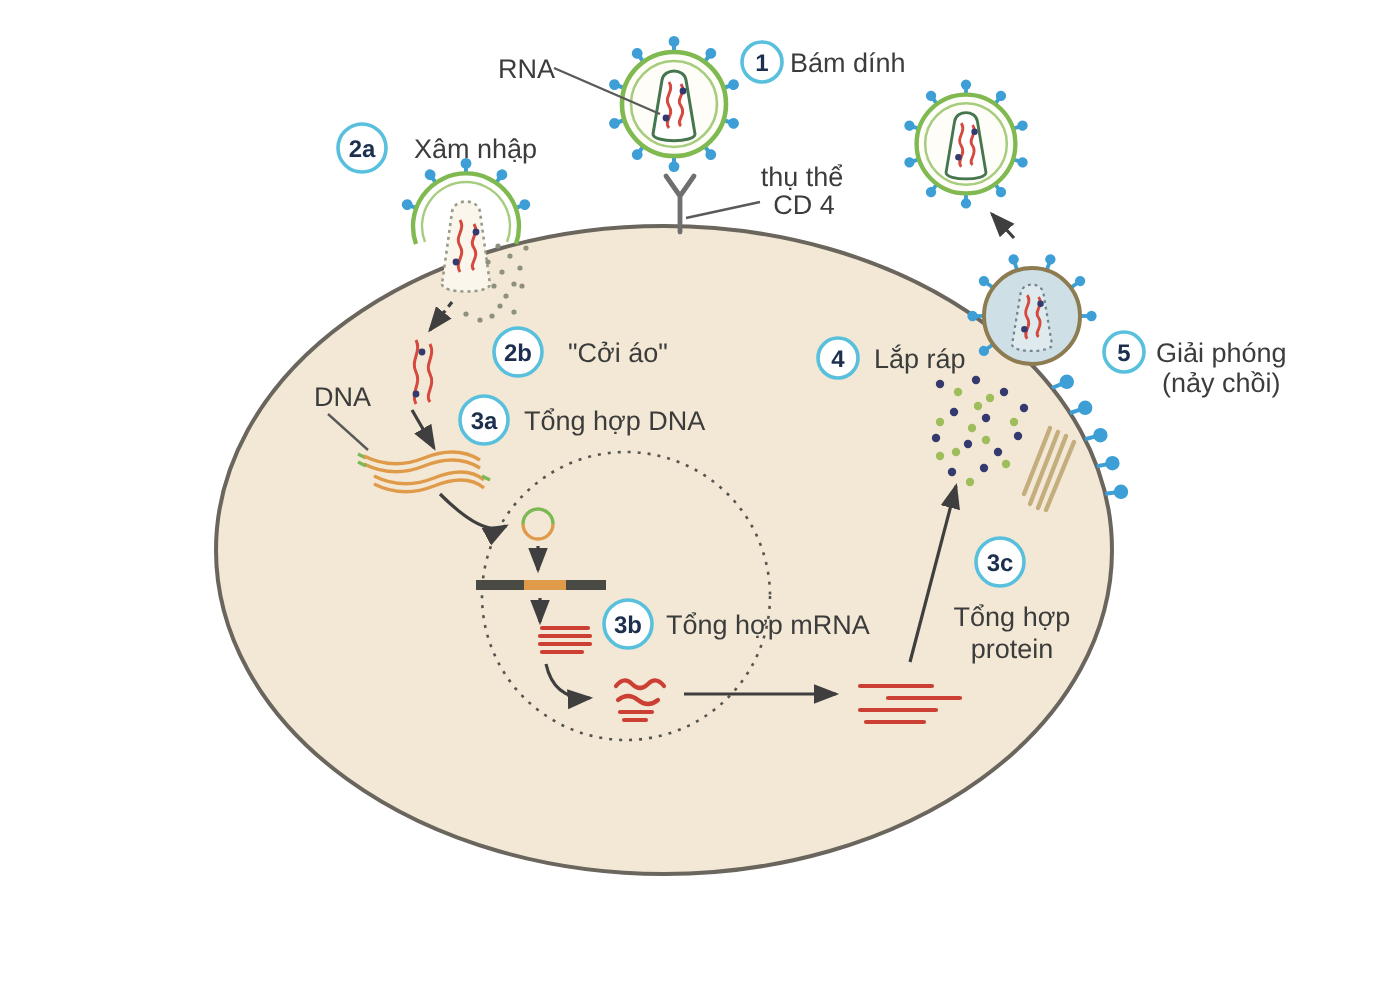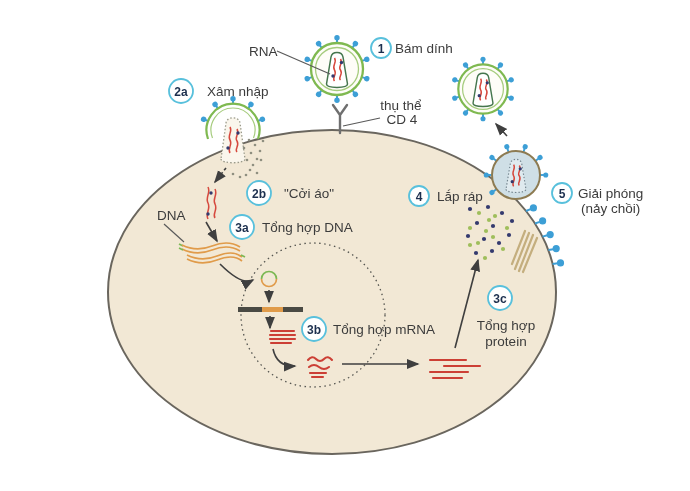--- a/index.html
+++ b/index.html
@@ -1,17 +1,17 @@
 <!DOCTYPE html>
 <html><head>
 <meta charset="utf-8">
 <style>
   html,body{margin:0;padding:0;background:#ffffff;width:690px;}
   body{font-family:"Liberation Sans",sans-serif;}
-  .stage{position:relative;width:690px;height:470px;background:#fff;overflow:hidden;margin-top:17px;}
+  .stage{position:relative;width:690px;height:470px;background:#fff;overflow:hidden;}
   svg text{font-family:"Liberation Sans",sans-serif;}
   .lbl{font-size:13.5px;fill:#3c3c3c;}
   .num{font-size:12px;font-weight:bold;fill:#1c2f4e;text-anchor:middle;}
   .numcirc{fill:#ffffff;stroke:#58c0dc;stroke-width:1.8;}
   .arrow{stroke:#3f3f3f;stroke-width:1.6;fill:none;}
   .pointer{stroke:#5a5a5a;stroke-width:1.2;fill:none;}
   .rna-strand{stroke:#d6493e;stroke-width:1.5;fill:none;}
   .mrna{stroke:#cc3f35;stroke-width:2.1;fill:none;stroke-linecap:round;}
   .dna-strand{stroke:#e09b4a;stroke-width:1.7;fill:none;}
   .greentip{stroke:#7cb854;stroke-width:1.7;fill:none;}

